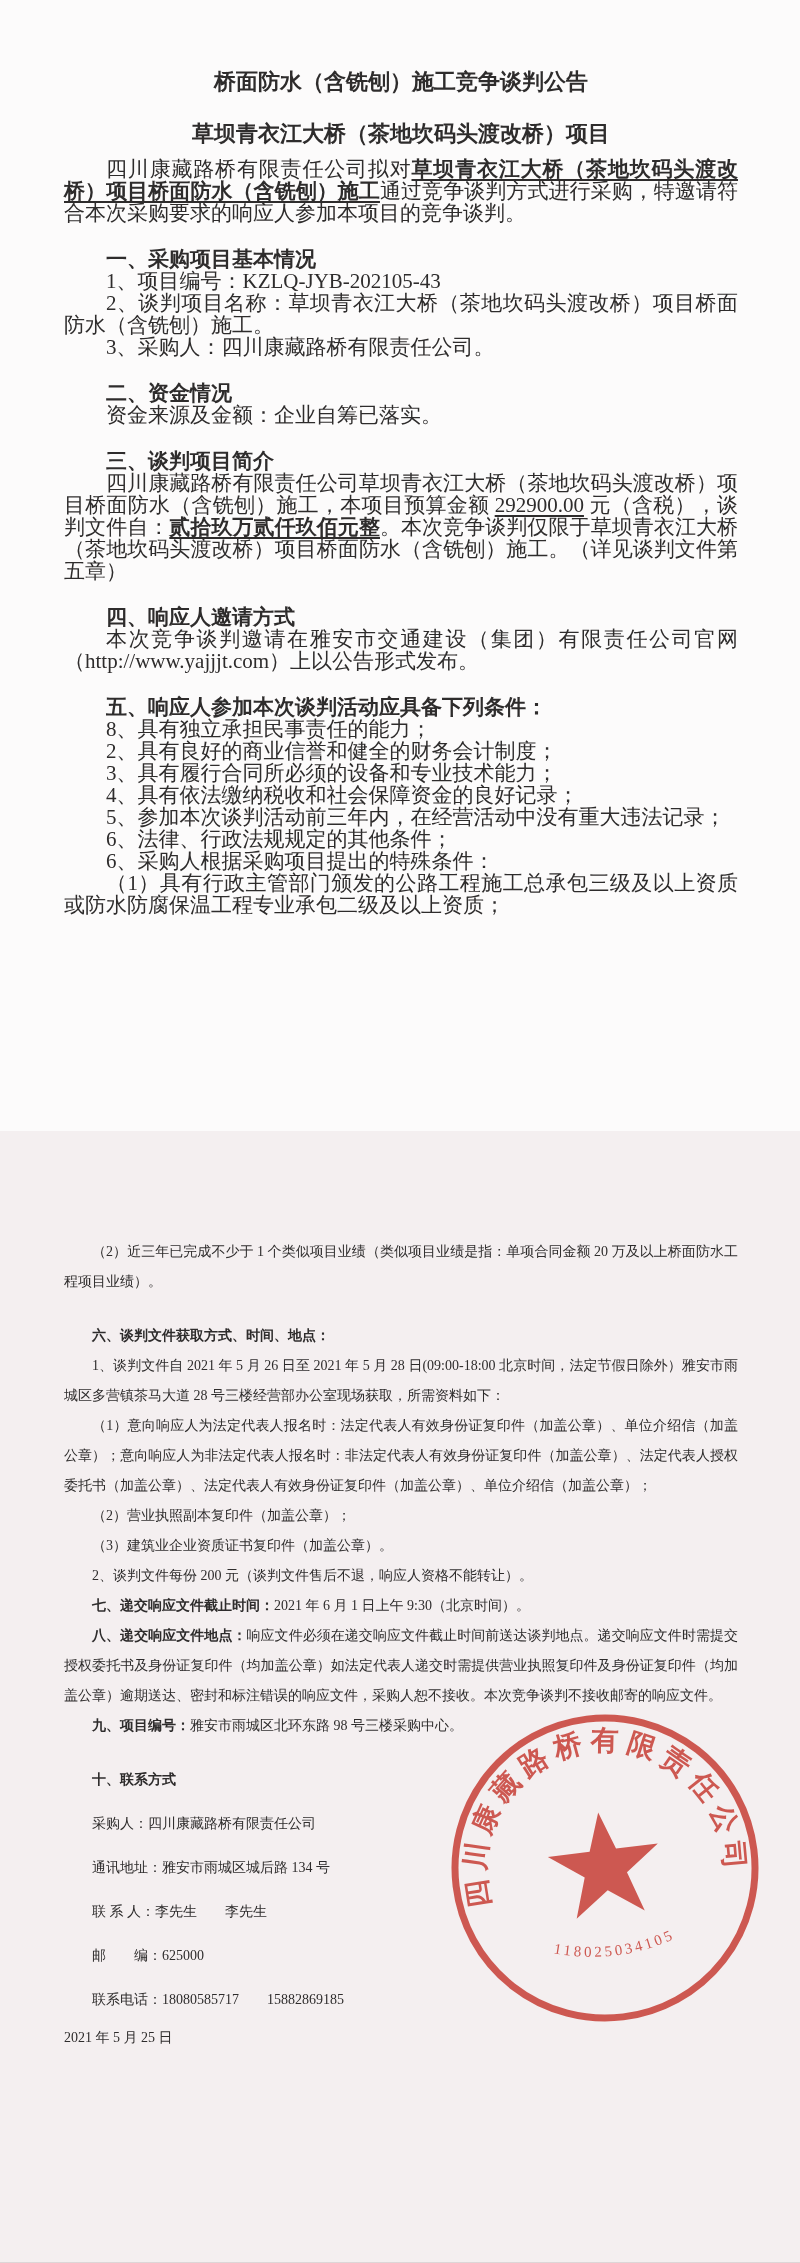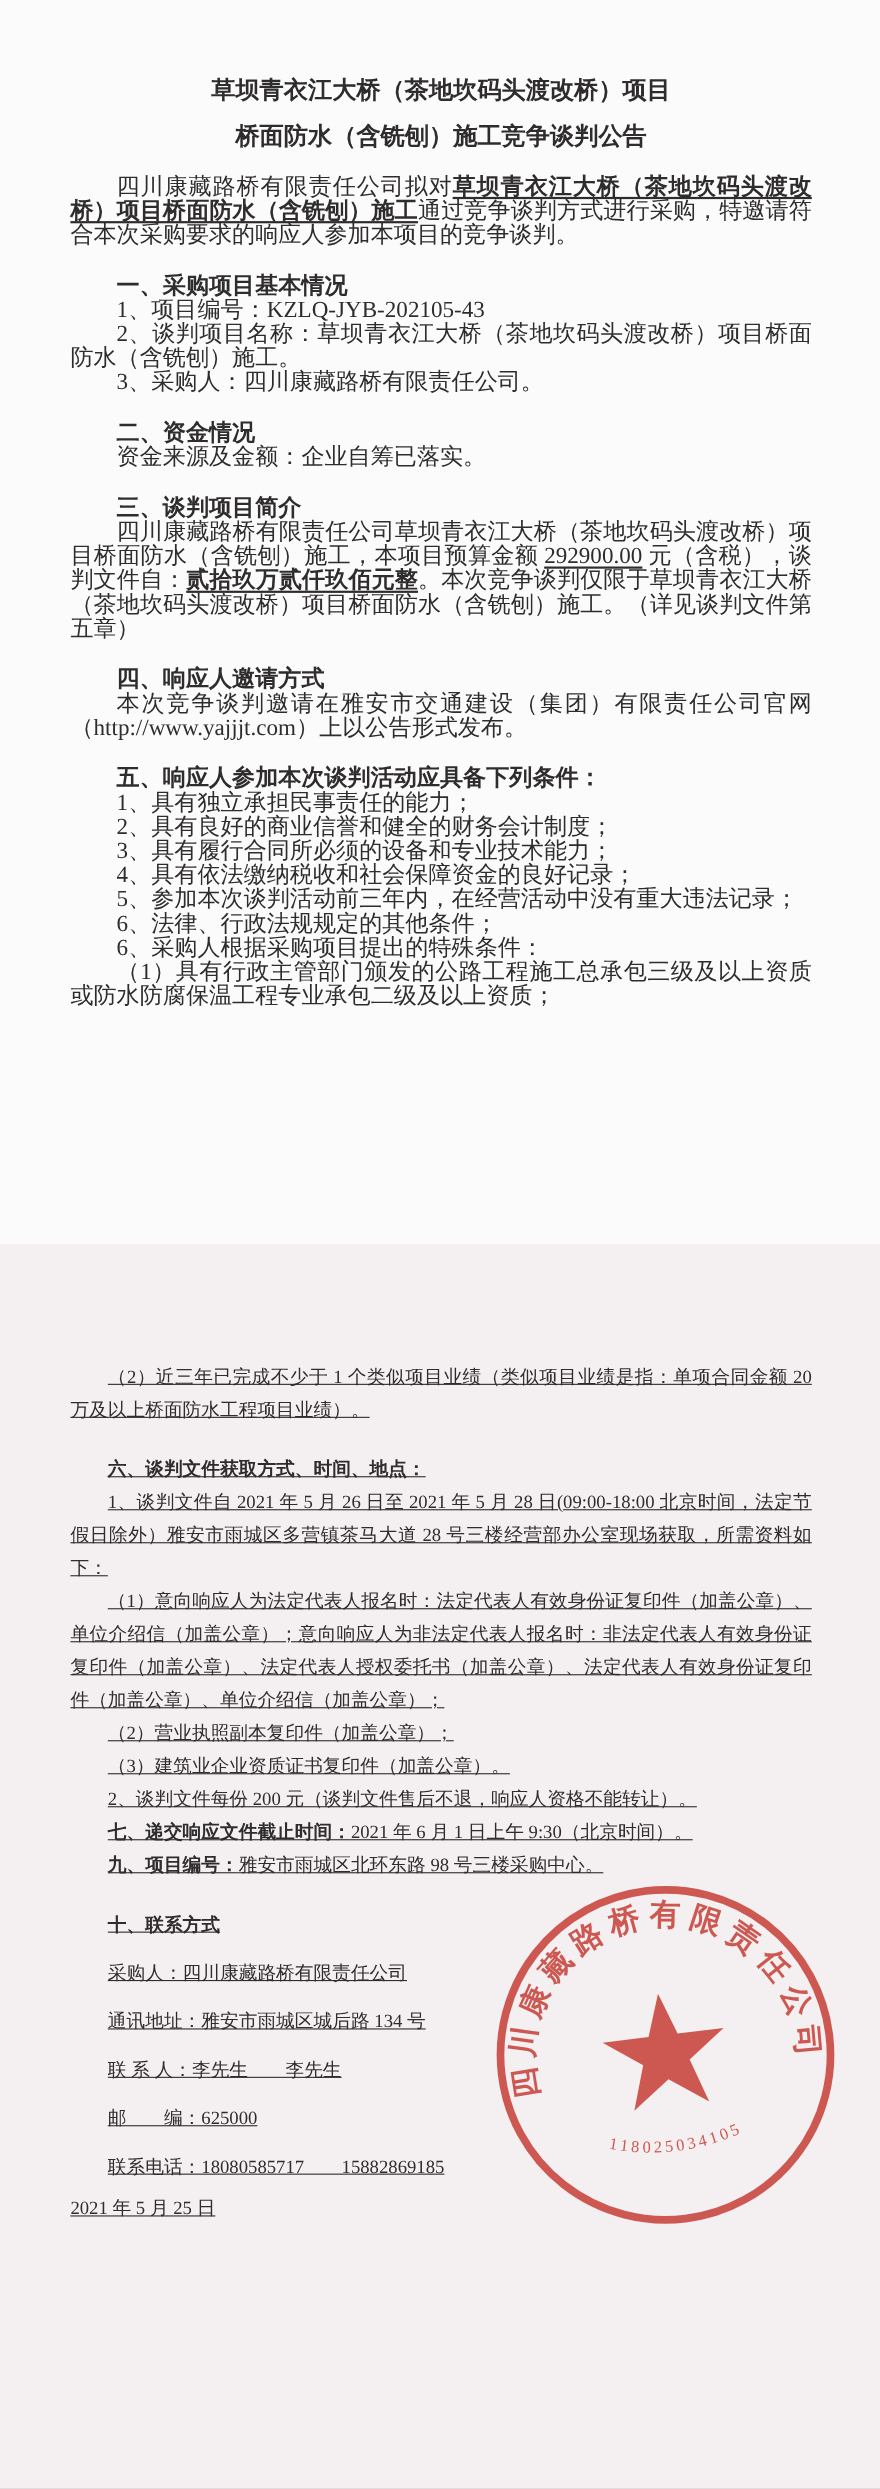--- a/index.html
+++ b/index.html
@@ -3,75 +3,76 @@
 <meta charset="utf-8">
 <style>
   html,body{margin:0;padding:0;background:#ececec;}
   .doc{width:800px;margin:0 auto;}
   .page{width:800px;box-sizing:border-box;overflow:hidden;position:relative;
         font-family:"Liberation Serif","DejaVu Serif",serif;color:#2e2c2c;}
   .page-1{height:1131px;background:#fcfbfb;padding:64px 62px 0 64px;}
   .page-2{height:1132px;background:#f4eff0;padding:106px 62px 0 64px;
           box-shadow:0 -1px 0 #ddd6d7 inset;}
   p.blk{margin:0;font-size:21px;line-height:22px;}
-  .page-2 p.blk{font-size:17px;line-height:30px;text-decoration:underline;}
+  .page-2 p.blk{font-size:14px;line-height:30px;}
   .blk.title{text-align:center;font-weight:bold;font-size:22px;line-height:36px;
              text-indent:0;margin-bottom:6px;}
   .blk.title2{margin-bottom:16px;}
   .blk.heading{font-weight:bold;text-indent:2em;margin-top:24px;}
   .blk.para{text-indent:2em;text-align:justify;}
   .blk.loose{line-height:33px;}
   .blk.contact{text-indent:2em;margin-top:14px;}
   .blk.date{text-align:left;padding-right:48px;margin-top:8px;}
   span.b{font-weight:bold;}
   span.u{text-decoration:underline;text-underline-offset:3px;}
   .seal{position:absolute;left:433px;top:565px;mix-blend-mode:multiply;opacity:.82;}
 </style>
 </head>
 <body>
 
 <div class="doc">
 
   <div class="page page-1">
     <div id="p1-blocks">
+        <p class="blk title title2"><span>桥面防水（含铣刨）施工竞争谈判公告</span></p>
         <p class="blk title"><span>草坝青衣江大桥（茶地坎码头渡改桥）项目</span></p>
-        <p class="blk title title2"><span>桥面防水（含铣刨）施工竞争谈判公告</span></p>
         <p class="blk para"><span>四川康藏路桥有限责任公司拟对</span><span class="b u">草坝青衣江大桥（茶地坎码头渡改桥）项目桥面防水（含铣刨）施工</span><span>通过竞争谈判方式进行采购，特邀请符合本次采购要求的响应人参加本项目的竞争谈判。</span></p>
         <p class="blk heading"><span>一、采购项目基本情况</span></p>
         <p class="blk para"><span>1、项目编号：KZLQ-JYB-202105-43</span></p>
         <p class="blk para"><span>2、谈判项目名称：草坝青衣江大桥（茶地坎码头渡改桥）项目桥面防水（含铣刨）施工。</span></p>
         <p class="blk para"><span>3、采购人：四川康藏路桥有限责任公司。</span></p>
         <p class="blk heading"><span>二、资金情况</span></p>
         <p class="blk para"><span>资金来源及金额：企业自筹已落实。</span></p>
         <p class="blk heading"><span>三、谈判项目简介</span></p>
         <p class="blk para"><span>四川康藏路桥有限责任公司草坝青衣江大桥（茶地坎码头渡改桥）项目桥面防水（含铣刨）施工，本项目预算金额 </span><span class="u">292900.00</span><span> 元（含税），谈判文件自：</span><span class="b u">贰拾玖万贰仟玖佰元整</span><span>。本次竞争谈判仅限于草坝青衣江大桥（茶地坎码头渡改桥）项目桥面防水（含铣刨）施工。（详见谈判文件第五章）</span></p>
         <p class="blk heading"><span>四、响应人邀请方式</span></p>
         <p class="blk para"><span>本次竞争谈判邀请在雅安市交通建设（集团）有限责任公司官网（http://www.yajjjt.com）上以公告形式发布。</span></p>
         <p class="blk heading"><span>五、响应人参加本次谈判活动应具备下列条件：</span></p>
-        <p class="blk para"><span>1、具有独立承担民事责任的能力；</span></p>
+        <p class="blk para"><span>8、具有独立承担民事责任的能力；</span></p>
         <p class="blk para"><span>2、具有良好的商业信誉和健全的财务会计制度；</span></p>
         <p class="blk para"><span>3、具有履行合同所必须的设备和专业技术能力；</span></p>
         <p class="blk para"><span>4、具有依法缴纳税收和社会保障资金的良好记录；</span></p>
         <p class="blk para"><span>5、参加本次谈判活动前三年内，在经营活动中没有重大违法记录；</span></p>
         <p class="blk para"><span>6、法律、行政法规规定的其他条件；</span></p>
         <p class="blk para"><span>6、采购人根据采购项目提出的特殊条件：</span></p>
         <p class="blk para"><span>（1）具有行政主管部门颁发的公路工程施工总承包三级及以上资质或防水防腐保温工程专业承包二级及以上资质；</span></p>
       </div>
   </div>
 
   <div class="page page-2">
     <div id="p2-blocks">
         <p class="blk para"><span>（2）近三年已完成不少于 1 个类似项目业绩（类似项目业绩是指：单项合同金额 20 万及以上桥面防水工程项目业绩）。</span></p>
         <p class="blk heading"><span>六、谈判文件获取方式、时间、地点：</span></p>
         <p class="blk para"><span>1、谈判文件自 2021 年 5 月 26 日至 2021 年 5 月 28 日(09:00-18:00 北京时间，法定节假日除外）雅安市雨城区多营镇茶马大道 28 号三楼经营部办公室现场获取，所需资料如下：</span></p>
         <p class="blk para"><span>（1）意向响应人为法定代表人报名时：法定代表人有效身份证复印件（加盖公章）、单位介绍信（加盖公章）；意向响应人为非法定代表人报名时：非法定代表人有效身份证复印件（加盖公章）、法定代表人授权委托书（加盖公章）、法定代表人有效身份证复印件（加盖公章）、单位介绍信（加盖公章）；</span></p>
         <p class="blk para"><span>（2）营业执照副本复印件（加盖公章）；</span></p>
         <p class="blk para"><span>（3）建筑业企业资质证书复印件（加盖公章）。</span></p>
         <p class="blk para"><span>2、谈判文件每份 200 元（谈判文件售后不退，响应人资格不能转让）。</span></p>
         <p class="blk para"><span class="b">七、递交响应文件截止时间：</span><span>2021 年 6 月 1 日上午 9:30（北京时间）。</span></p>
+        <p class="blk para loose"><span class="b">八、递交响应文件地点：</span><span>响应文件必须在递交响应文件截止时间前送达谈判地点。递交响应文件时需提交授权委托书及身份证复印件（均加盖公章）如法定代表人递交时需提供营业执照复印件及身份证复印件（均加盖公章）逾期送达、密封和标注错误的响应文件，采购人恕不接收。本次竞争谈判不接收邮寄的响应文件。</span></p>
         <p class="blk para"><span class="b">九、项目编号：</span><span>雅安市雨城区北环东路 98 号三楼采购中心。</span></p>
         <p class="blk heading"><span>十、联系方式</span></p>
         <p class="blk contact"><span>采购人：四川康藏路桥有限责任公司</span></p>
         <p class="blk contact"><span>通讯地址：雅安市雨城区城后路 134 号</span></p>
         <p class="blk contact"><span>联 系 人：李先生　　李先生</span></p>
         <p class="blk contact"><span>邮　　编：625000</span></p>
         <p class="blk contact"><span>联系电话：18080585717　　15882869185</span></p>
         <p class="blk date"><span>2021 年 5 月 25 日</span></p>
       </div>
 

